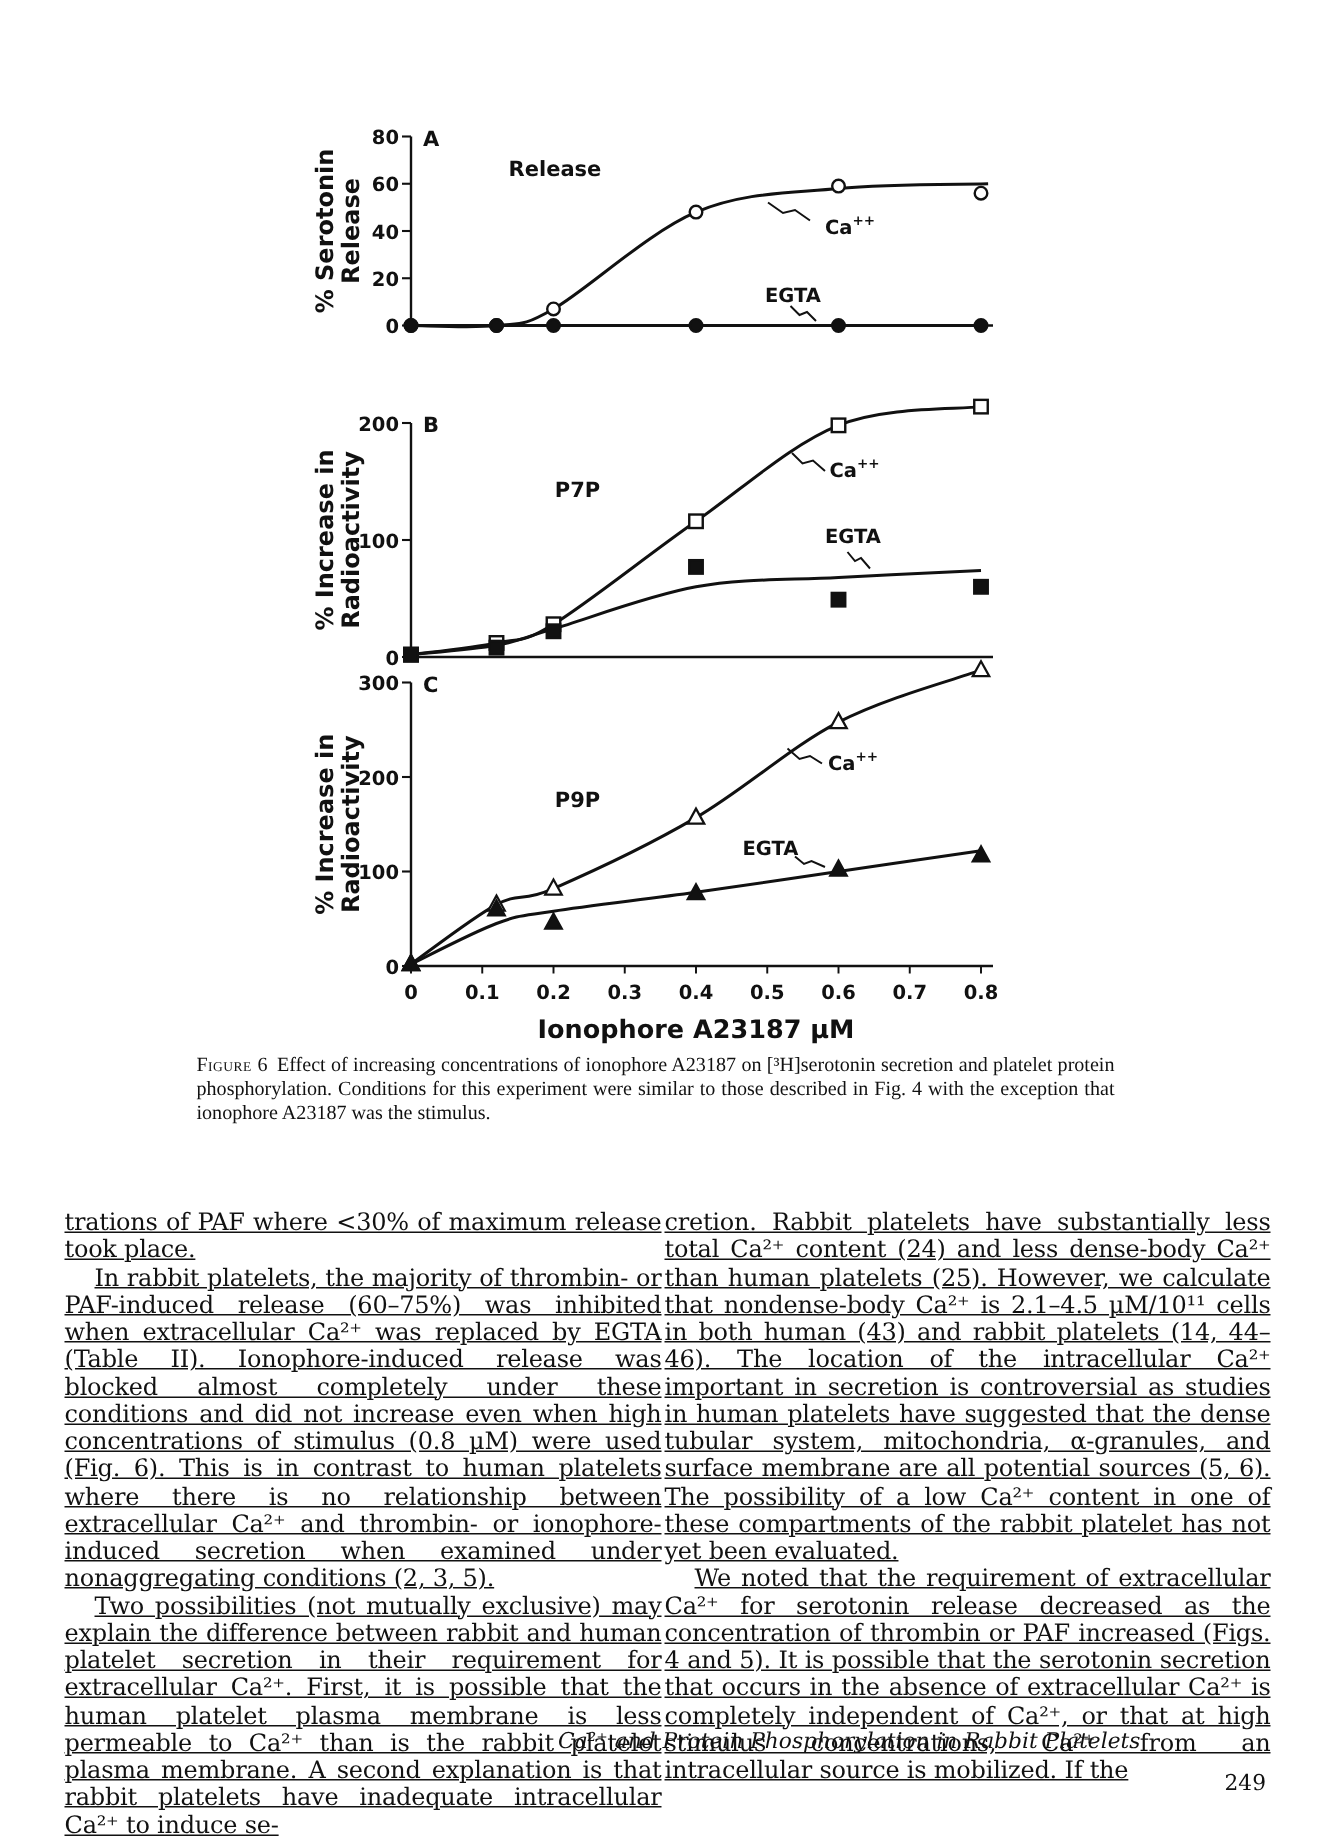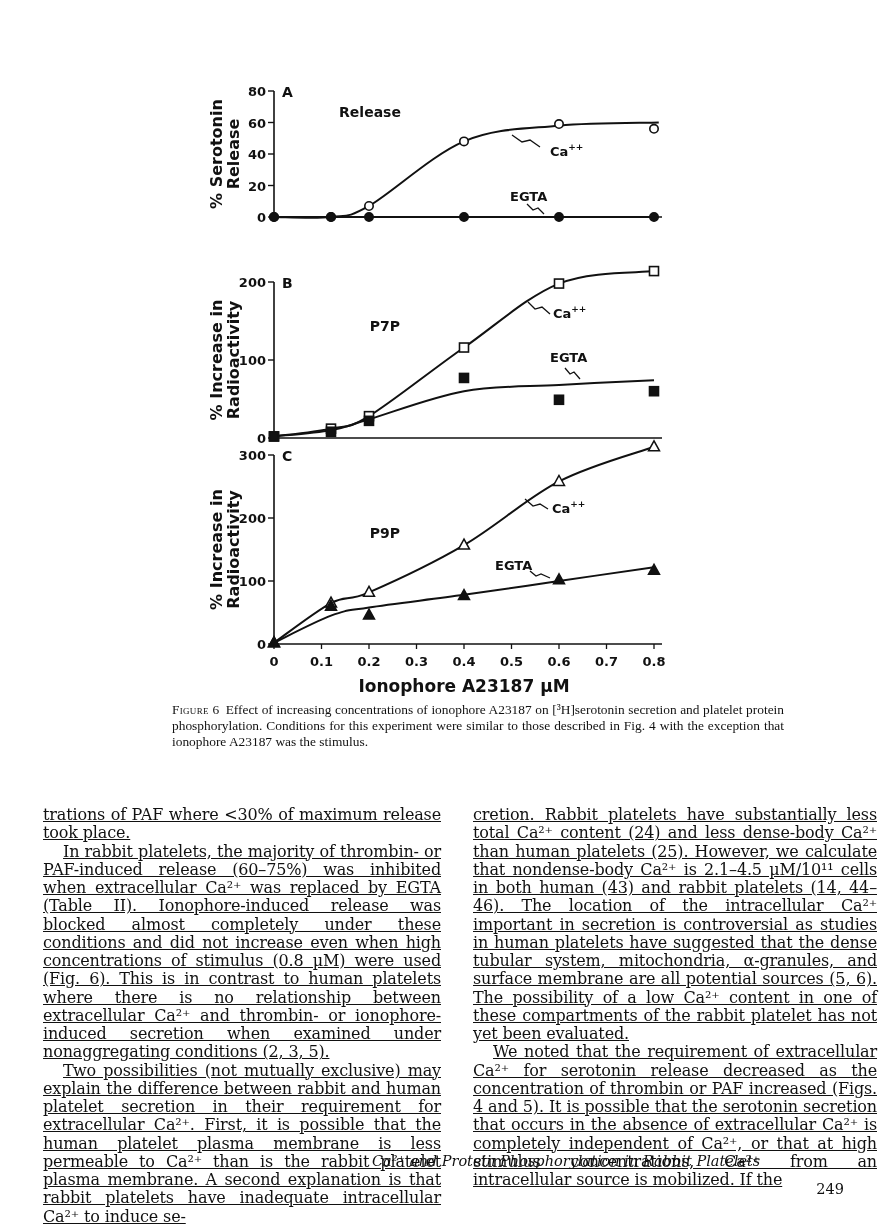--- a/index.html
+++ b/index.html
@@ -3,32 +3,31 @@
 <meta charset="utf-8">
 <style>
   html, body { margin: 0; padding: 0; background: #ffffff; }
   body { width: 890px; height: 1228px; position: relative; overflow: hidden; color: #111; }
   #figure { position: absolute; left: 0; top: 0; width: 890px; height: 700px; }
   .ax-text { font-family: "DejaVu Sans", sans-serif; font-weight: bold; fill: #111; }
   .caption {
     position: absolute; left: 131px; top: 702px; width: 612px;
     font-family: "Liberation Serif", serif; font-size: 13.4px; line-height: 15.8px;
     text-align: justify;
-    margin-left: 41px;
   }
   .caption .fig-label { font-variant: small-caps; letter-spacing: 0.3px; margin-right: 6px; }
   .col {
     position: absolute; top: 806px; width: 398px;
     font-family: "DejaVu Serif", serif; font-size: 16px; line-height: 18.25px;
     text-align: justify; letter-spacing: -0.15px; text-decoration: underline;
   }
   .col p { margin: 0; }
   .col p.indent { text-indent: 20px; }
   #col-left { left: 43px; }
-  #col-right { left: 443px; width: 404px; margin-left: 30px; }
+  #col-right { left: 443px; width: 404px; }
   .footer {
     position: absolute; top: 1153px; left: 372px; width: 480px;
     font-family: "DejaVu Serif", serif; font-size: 14.5px;
   }
   .footer .running { font-style: italic; }
   .footer .page { position: absolute; right: 8px; top: 0; margin-top: 28px; }
 </style>
 </head>
 <body>
 

